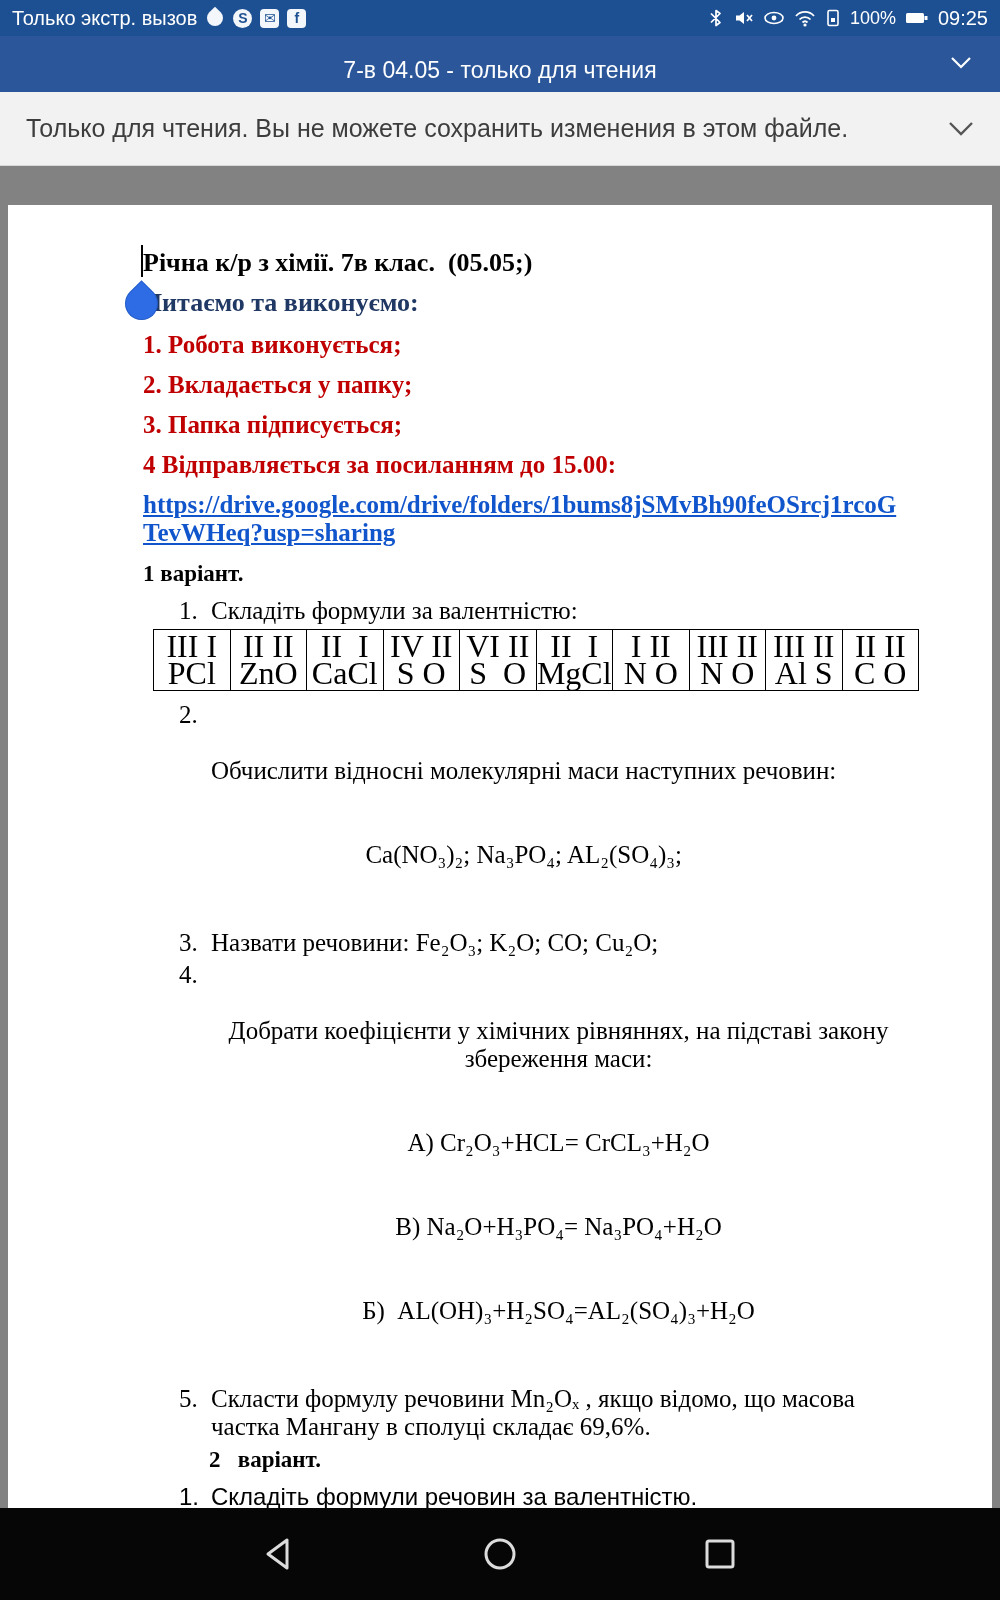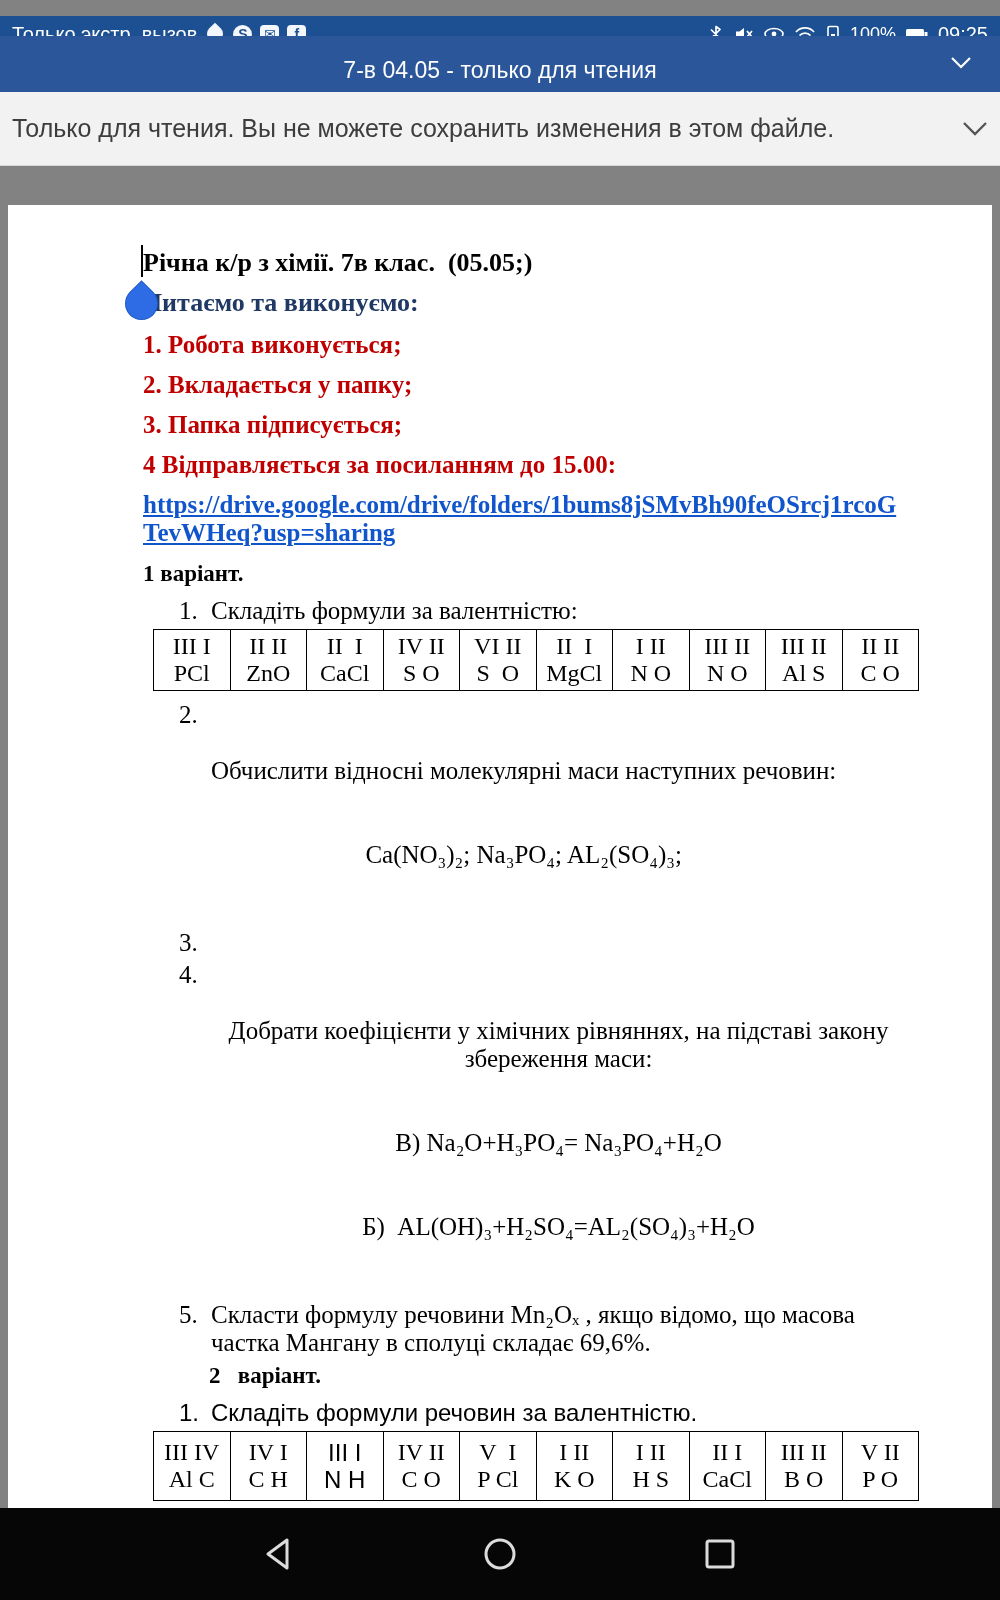--- a/index.html
+++ b/index.html
@@ -3,21 +3,21 @@
 <meta charset="utf-8">
 <style>
   html,body{margin:0;padding:0;}
   body{
     width:1000px;height:1600px;position:relative;overflow:hidden;
     background:#828282;
     font-family:"Liberation Serif","DejaVu Serif","DejaVu Sans",serif;
   }
   
   .status-bar{
-    position:absolute;top:16px;left:0;width:1000px;height:36px;
+    position:absolute;top:0;left:0;width:1000px;height:36px;
     background:#1d5092;color:#fff;display:flex;align-items:center;
     font-family:"Liberation Sans","DejaVu Sans",sans-serif;font-size:20px;
     padding:0 12px;box-sizing:border-box;
   }
   .status-left{display:flex;align-items:center;gap:8px;}
   .status-right{margin-left:auto;display:flex;align-items:center;gap:9px;}
   .badge{
     width:19px;height:19px;border-radius:4px;background:#f3f6fb;color:#1d5092;
     display:flex;align-items:center;justify-content:center;
     font:bold 14px "Liberation Sans","DejaVu Sans",sans-serif;
@@ -36,21 +36,21 @@
     background:#2b579a;color:#fff;display:flex;align-items:center;justify-content:center;
     font-family:"Liberation Sans","DejaVu Sans",sans-serif;font-size:23px;
   }
   .title-bar .chev{position:absolute;right:28px;top:20px;}
   
   .banner{
     position:absolute;top:92px;left:0;width:1000px;height:74px;
     background:#f2f2f2;border-bottom:1px solid #d8d8d8;
     display:flex;align-items:center;
     font-family:"Liberation Sans","DejaVu Sans",sans-serif;font-size:25px;color:#3d3d3d;
-    padding:0 12px;box-sizing:border-box;
+    padding:0 26px;box-sizing:border-box;
   }
   .banner .chev{margin-left:auto;}
   
   .doc-area{position:absolute;top:167px;left:0;right:0;bottom:92px;background:#828282;margin-top:25px;}
   .page{
     position:absolute;top:13px;left:8px;right:8px;bottom:0;background:#ffffff;
   }
   .content{position:relative;padding:42px 86px 0 135px;color:#000;}
   .doc-title{font-size:26px;font-weight:bold;line-height:32px;margin:0 0 8px 0;white-space:pre-wrap;}
   .subtitle{font-size:26px;font-weight:bold;color:#1f3864;line-height:32px;margin:0 0 12px 0;}
@@ -63,21 +63,21 @@
   .variant-h.indent{margin-left:66px;}
   .task{display:flex;margin:0 0 4px 36px;font-size:25px;line-height:28px;}
   .task .num{width:32px;flex:none;}
   .task .task-text{max-width:700px;white-space:pre-wrap;}
   .task .task-text .sub{white-space:pre-wrap;text-align:center;}
   .sans{font-family:"Liberation Sans","DejaVu Sans",sans-serif;font-size:24px;}
   table.valence{
     border-collapse:collapse;table-layout:fixed;width:766px;margin:4px 0 10px 10px;
   }
   table.valence td{
-    border:1px solid #000;text-align:center;font-size:24px;line-height:27px;
+    border:1px solid #000;text-align:center;font-size:32px;line-height:27px;
     padding:3px 0;white-space:pre;
   }
   table.valence.tall td{padding:7px 0;}
   
   .caret{position:absolute;left:133px;top:40px;width:2px;height:32px;background:#000;}
   .cursor-handle{
     position:absolute;left:117px;top:82px;width:33px;height:33px;background:#2d6ce5;
     border-radius:0 50% 50% 50%;transform:rotate(45deg);z-index:5;
     box-shadow:0 0 0 1px rgba(20,60,140,.35) inset;
   }
@@ -187,26 +187,28 @@
       <div class="task">
         <span class="num">2.</span>
         <div class="task-text">
           <div class="sub">Обчислити відносні молекулярні маси наступних речовин:</div>
           <div class="sub">Ca(NO₃)₂; Na₃PO₄; AL₂(SO₄)₃;</div>
         </div>
       </div>
 
       <div class="task">
         <span class="num">3.</span>
+        <div class="task-text"><span>Назвати речовини: Fe₂O₃; K₂O; CO; Cu₂O;</span></div>
       </div>
 
       <div class="task">
         <span class="num">4.</span>
         <div class="task-text">
           <div class="sub">Добрати коефіцієнти у хімічних рівняннях, на підставі закону збереження маси:</div>
+          <div class="sub">А) Cr₂O₃+HCL= CrCL₃+H₂O</div>
           <div class="sub">В) Na₂O+H₃PO₄= Na₃PO₄+H₂O</div>
           <div class="sub">Б)  AL(OH)₃+H₂SO₄=AL₂(SO₄)₃+H₂O</div>
         </div>
       </div>
 
       <div class="task">
         <span class="num">5.</span>
         <div class="task-text"><span>Скласти формулу речовини Mn₂Oₓ , якщо відомо, що масова частка Мангану в сполуці складає 69,6%.</span></div>
       </div>
 

